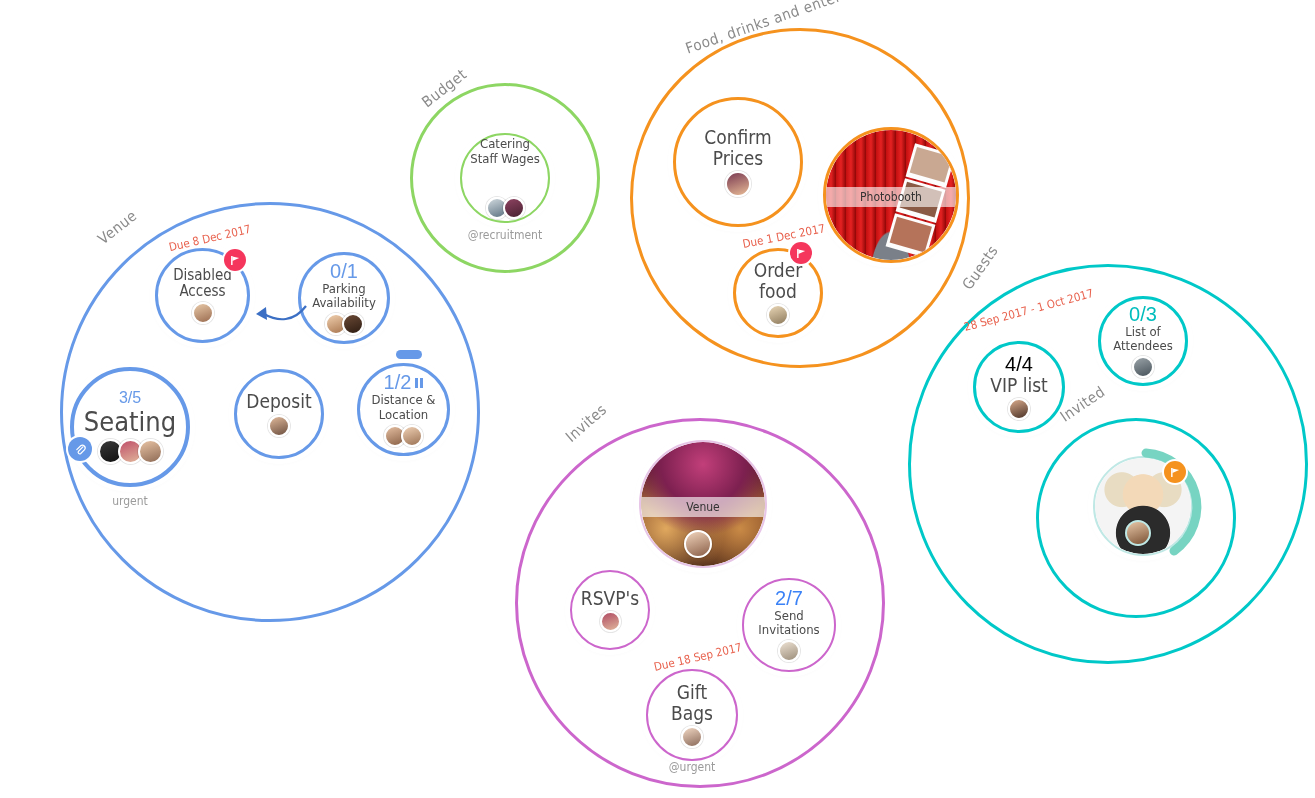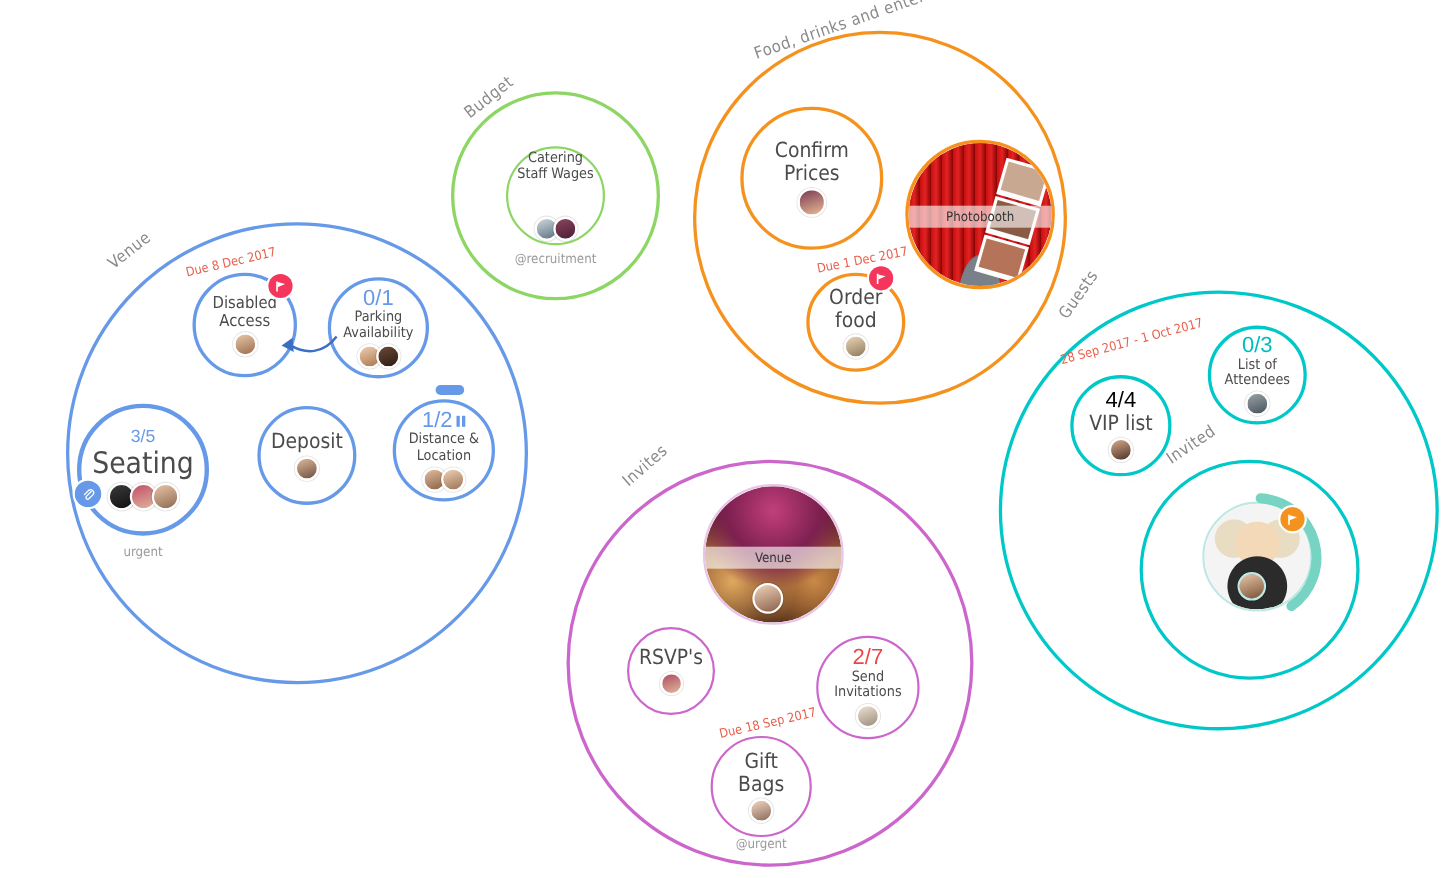--- a/index.html
+++ b/index.html
@@ -171,21 +171,21 @@
 
   <div class="group" style="left:60px; top:202px; width:420px; height:420px; border-width:3px; border-color:#6699e8;"></div>
   <div class="group-label" style="left:100px; top:232px; transform:rotate(-38deg);">Venue</div>
 
   <svg class="connector" style="left:250px; top:296px; width:60px; height:36px;" viewBox="0 0 60 36">
     <path d="M56 10 C44 26, 28 26, 14 18" stroke="#3b6fc4" stroke-width="2.2" fill="none"></path>
     <path d="M16 11 L6 18 L17 24 Z" fill="#3b6fc4"></path>
   </svg>
 
   <div class="due" style="left:168px; top:231px; transform:rotate(-13deg);">Due 8 Dec 2017</div>
-  <div class="node" style="left:175px; top:248px; width:95px; height:95px; border-width:3px; border-color:#6699e8;">
+  <div class="node" style="left:155px; top:248px; width:95px; height:95px; border-width:3px; border-color:#6699e8;">
     <div class="title sm">Disabled Access</div>
     <div class="avatars">
       <span class="avatar" style="width:22px;height:22px;background-image:linear-gradient(160deg,#e8c9a8,#9a6b4f);"></span>
     </div>
     <div class="flag-badge" style="background:#f5365c; right:1px; top:-2px;">
       <svg viewBox="0 0 12 12">
           <path d="M2 1 L2 11" stroke="#fff" stroke-width="1.6" fill="none"></path>
           <path d="M2.6 1.6 L10 3.4 L2.6 6.6 Z" fill="#fff"></path>
         </svg>
     </div>
@@ -351,21 +351,21 @@
   </div>
 
   <div class="node" style="left:570px; top:570px; width:80px; height:80px; border-width:2.5px; border-color:#cc66cc;">
     <div class="title md">RSVP's</div>
     <div class="avatars">
       <span class="avatar" style="width:21px;height:21px;background-image:linear-gradient(160deg,#b04b63,#e0b79c);"></span>
     </div>
   </div>
 
   <div class="node" style="left:742px; top:578px; width:94px; height:94px; border-width:2.5px; border-color:#cc66cc;">
-    <div class="counter" style="color:#ef4444;">2/7</div>
+    <div class="counter" style="color:#3b82f6;">2/7</div>
     <div class="title xs">Send Invitations</div>
     <div class="avatars">
       <span class="avatar" style="width:22px;height:22px;background-image:linear-gradient(160deg,#ede1d2,#9b8d7a);"></span>
     </div>
   </div>
 
   <div class="due" style="left:653px; top:650px; transform:rotate(-13deg);">Due 18 Sep 2017</div>
   <div class="node" style="left:646px; top:669px; width:92px; height:92px; border-width:2.5px; border-color:#cc66cc;">
     <div class="title md">Gift Bags</div>
     <div class="avatars">

